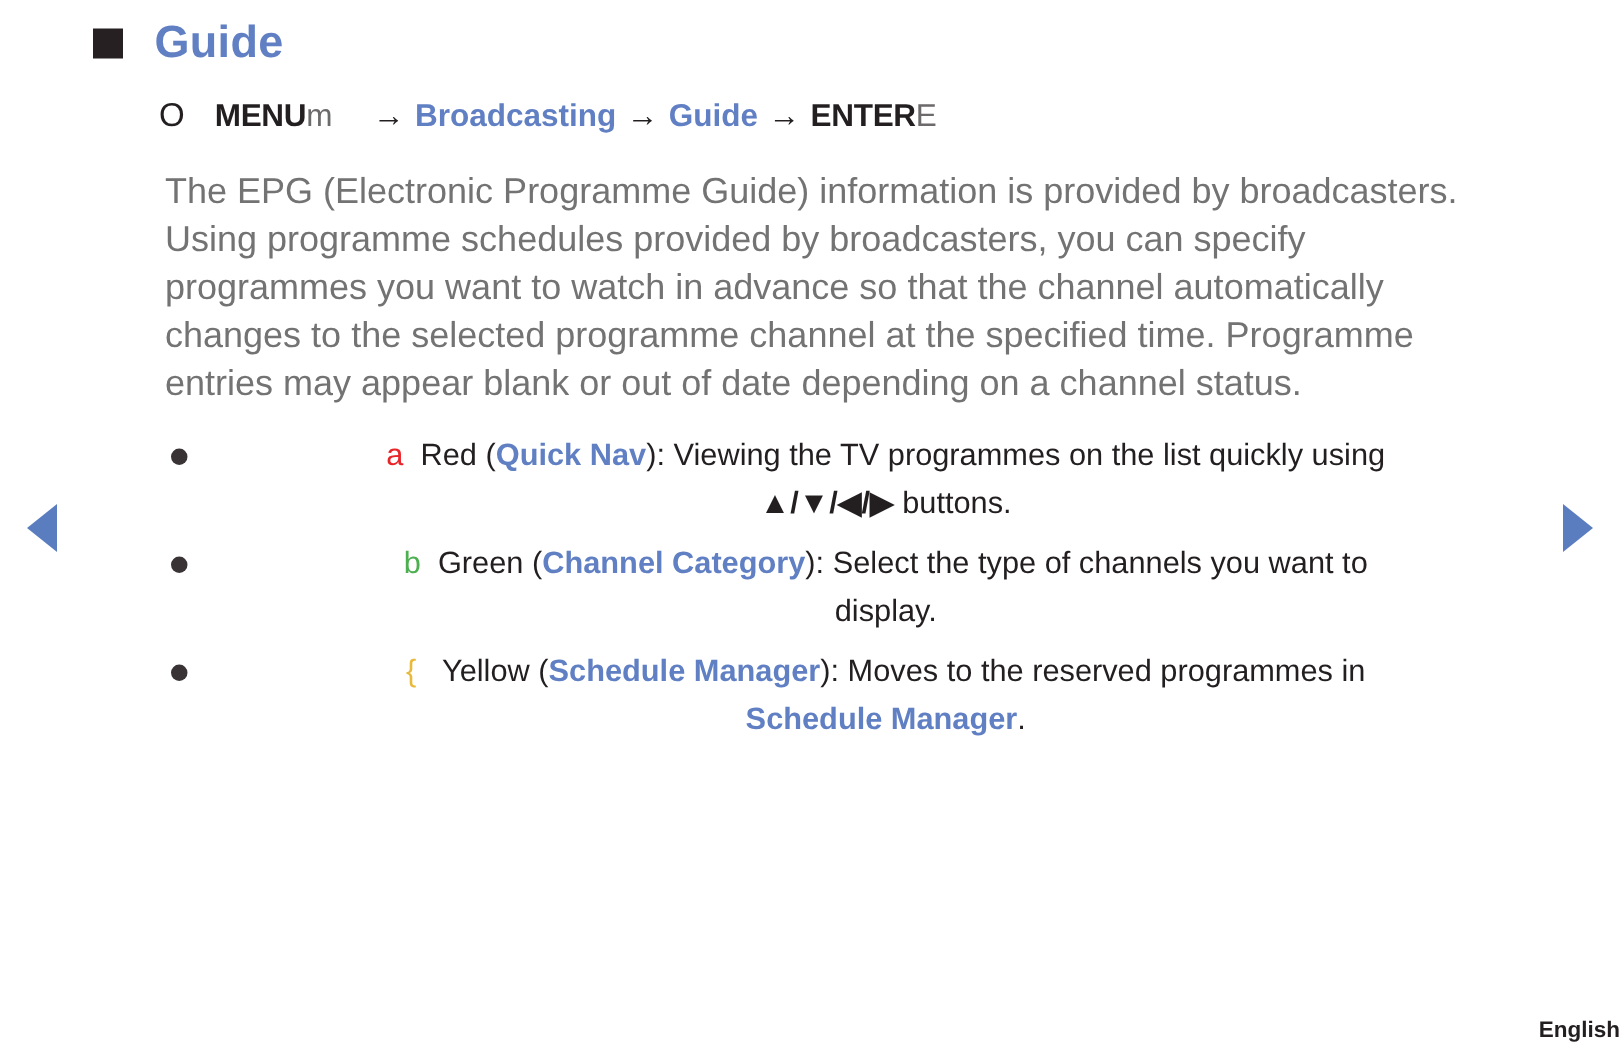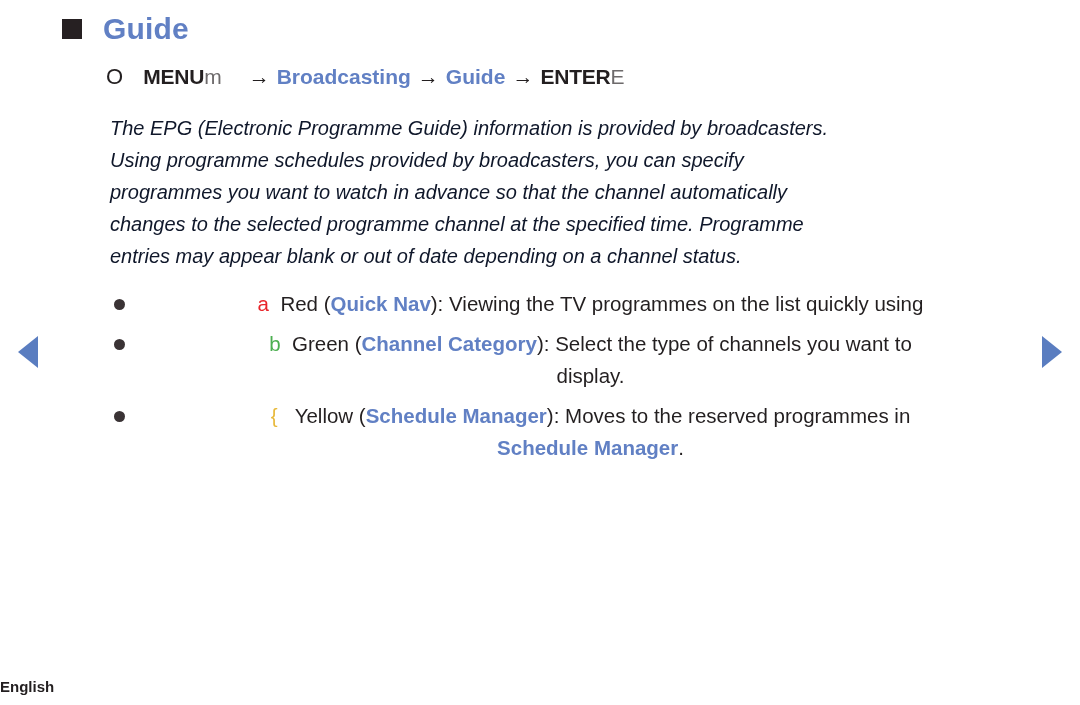--- a/index.html
+++ b/index.html
@@ -69,24 +69,23 @@
   .mp-light { font-weight: normal; color: #6d6a6b; }
   .mp-arrow { color: #231f20; font-weight: normal; padding: 0 7px; }
   .mp-blue { color: #6180c4; font-weight: bold; }
 
   
   .body-par {
     position: absolute;
     left: 110px;
     top: 112px;
     width: 920px;
-    font-size: 20px;
+    font-size: 24px;
     line-height: 32px;
-    color: #0f172a;
-    font-style: italic;
+    color: #737373;
   }
   .body-par .ln { display: block; white-space: nowrap; }
 
   
   .bullets {
     position: absolute;
     left: 110px;
     top: 288px;
     width: 920px;
     text-align: center;
@@ -133,21 +132,21 @@
     right: 18px;
     border-left: 20px solid #5a7dc0;
   }
 
   
   .footer {
     position: absolute;
     left: 0;
     right: 0;
     top: 678px;
-    text-align: left;
+    text-align: right;
     font-size: 15px;
     font-weight: bold;
     color: #231f20;
   }
 </style>
 </head>
 <body>
 
 <div id="page">
 
@@ -166,20 +165,21 @@
     <span class="ln">programmes you want to watch in advance so that the channel automatically</span>
     <span class="ln">changes to the selected programme channel at the specified time. Programme</span>
     <span class="ln">entries may appear blank or out of date depending on a channel status.</span>
   </div>
 
   <div class="bullets">
 
     <div class="bullet-item">
       <span class="bullet-dot"></span>
       <span class="bullet-line"><span class="key-red">a</span>&nbsp;&nbsp;<span>Red</span>&nbsp;<span>(</span><span class="lbl-blue">Quick Nav</span><span>):</span>&nbsp;<span>Viewing the TV programmes on the list quickly using</span></span>
+      <span class="bullet-line"><span class="arrow-keys">▲/▼/◀/▶</span>&nbsp;<span>buttons.</span></span>
     </div>
 
     <div class="bullet-item">
       <span class="bullet-dot"></span>
       <span class="bullet-line"><span class="key-green">b</span>&nbsp;&nbsp;<span>Green</span>&nbsp;<span>(</span><span class="lbl-blue">Channel Category</span><span>):</span>&nbsp;<span>Select the type of channels you want to</span></span>
       <span class="bullet-line"><span>display.</span></span>
     </div>
 
     <div class="bullet-item">
       <span class="bullet-dot"></span>

